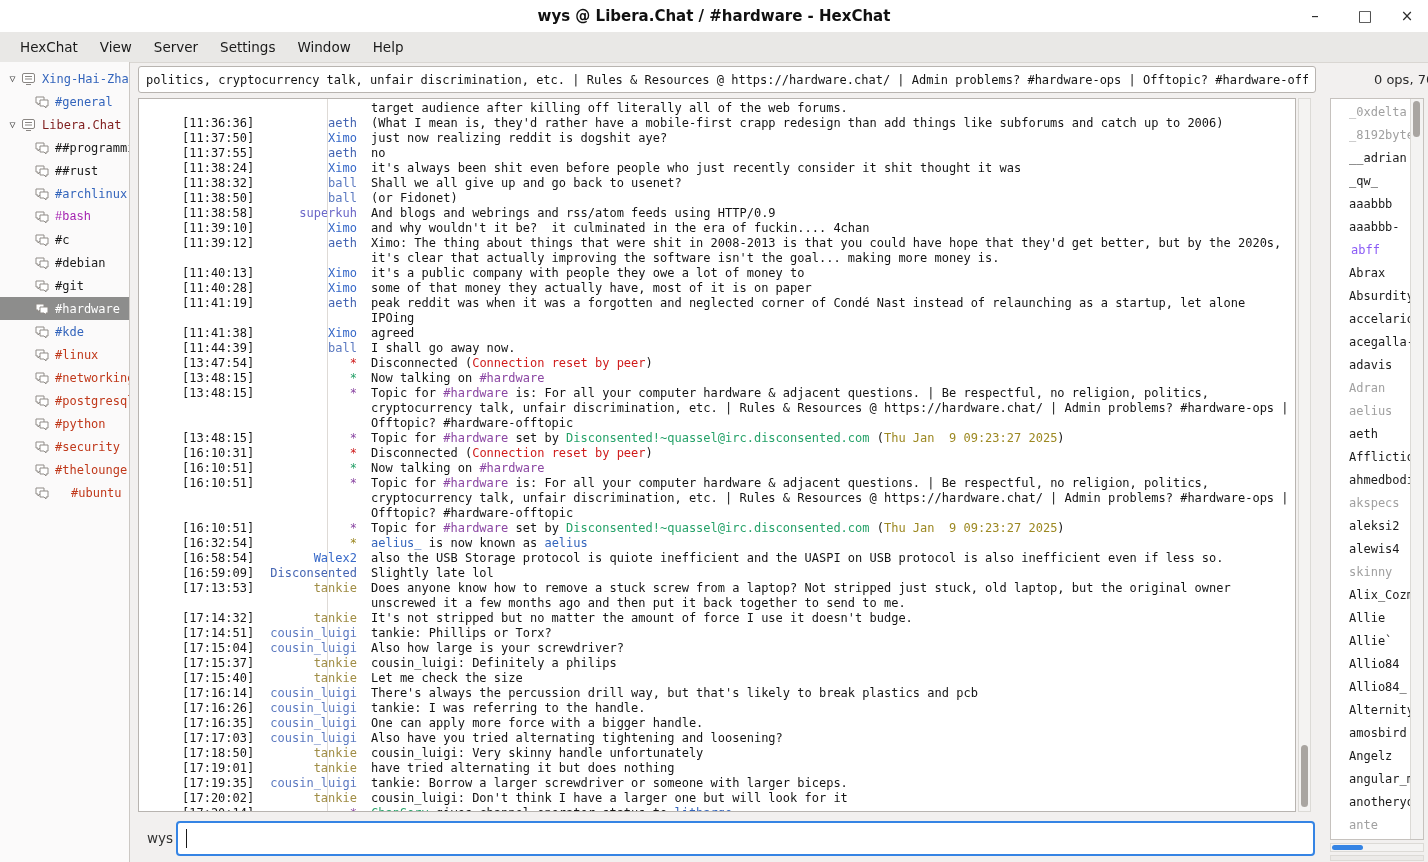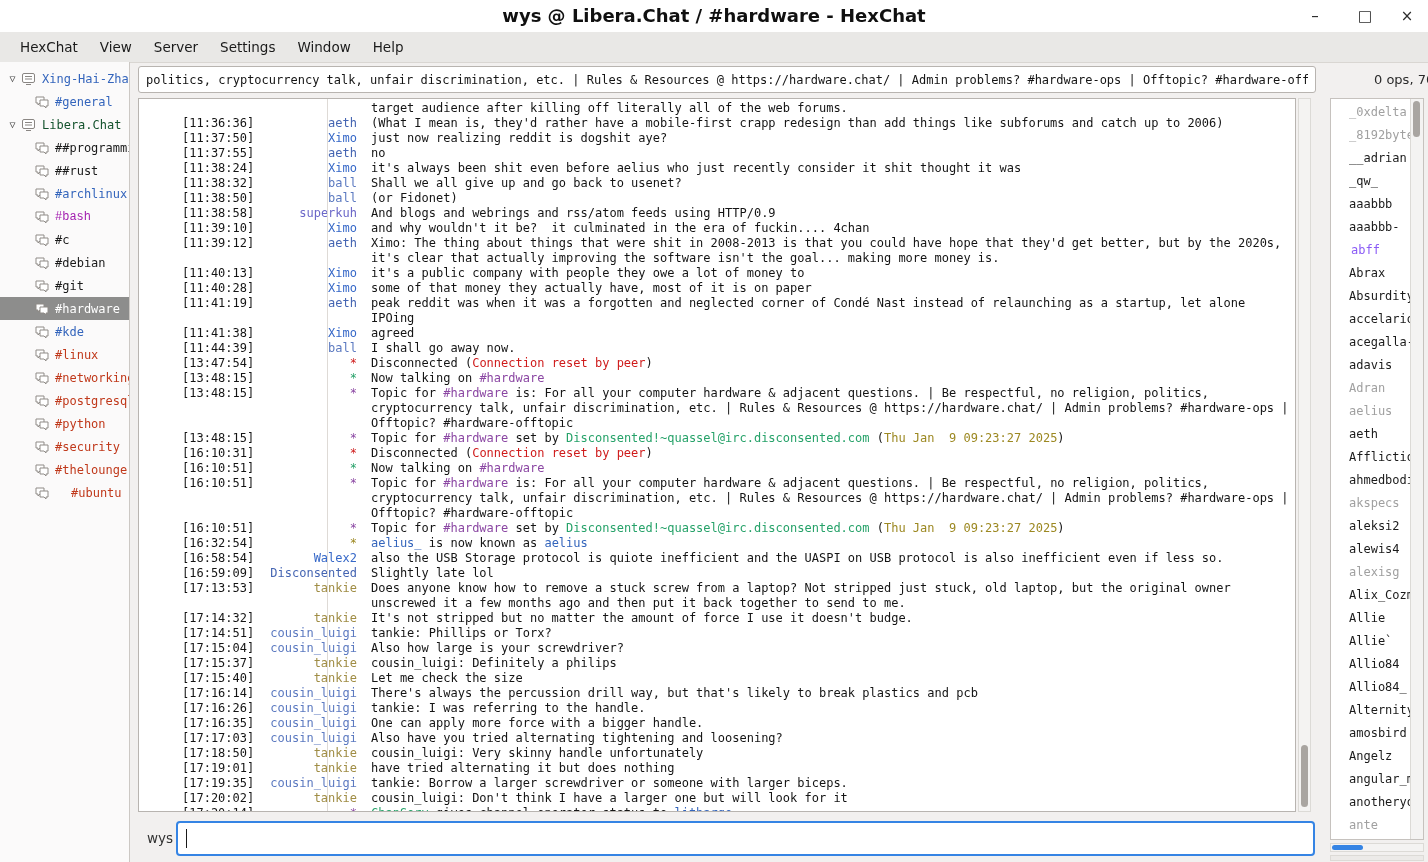--- a/index.html
+++ b/index.html
@@ -2,21 +2,21 @@
 <html><head>
 <meta charset="utf-8">
 <style>
   html,body{margin:0;padding:0;}
   body{width:1428px;height:862px;position:relative;background:#f2f0ef;overflow:hidden;
        font-family:"DejaVu Sans",sans-serif;-webkit-font-smoothing:antialiased;}
 
   
   .titlebar{position:absolute;left:0;top:0;right:0;height:32px;background:#ffffff;}
   .title{position:absolute;left:0;right:0;top:0;line-height:32px;text-align:center;
-         font-weight:bold;font-size:18px;color:#101010;}
+         font-weight:bold;font-size:15px;color:#101010;}
   .winbtn{position:absolute;top:0;width:34px;height:32px;line-height:32px;text-align:center;
           font-size:15px;color:#2e2e2e;cursor:default;}
   .btn-min{right:96px}.btn-max{right:46px}.btn-close{right:4px}
 
   
   .menubar{position:absolute;left:0;top:32px;right:0;height:30px;background:#e9e8e6;
            border-bottom:1px solid #d9d6d2;display:flex;align-items:center;padding-left:9px;
            font-size:13.5px;color:#1a1a1a;}
   .menu-item{padding:0 11px;line-height:29px;}
 
@@ -122,21 +122,21 @@
     <div class="tree-row net">
       <span class="expander">▽</span>
       <span class="ticon">
         <svg width="15" height="14" viewBox="0 0 15 14">
           <rect x="1.5" y="1.5" width="12" height="9" rx="1.5" fill="#fff" stroke="#8a8683"></rect>
           <line x1="4" y1="4.5" x2="11" y2="4.5" stroke="#8a8683"></line>
           <line x1="4" y1="7" x2="11" y2="7" stroke="#8a8683"></line>
           <line x1="5" y1="12.5" x2="10" y2="12.5" stroke="#8a8683"></line>
         </svg>
       </span>
-      <span class="tlabel" style="color: #14532d;">Libera.Chat</span>
+      <span class="tlabel" style="color: #7f1d1d;">Libera.Chat</span>
     </div>
     <div class="tree-row chan">
       <span class="ticon">
         <svg width="16" height="14" viewBox="0 0 16 14">
           <path d="M2 2 h8 v6 h-4 l-2 2 v-2 h-2 z" fill="#fff" stroke="#8f8b87"></path>
           <path d="M6 5 h8 v6 h-2 v2 l-2 -2 h-4 z" fill="#fff" stroke="#8f8b87"></path>
         </svg>
       </span>
       <span class="tlabel">##programming</span>
     </div>
@@ -309,21 +309,21 @@
           <span class="chat-time">[11:37:55]</span>
           <span class="chat-nick" style="color: rgb(69, 101, 178);">aeth</span>
         </div>
         <div class="chat-msg"><span>no</span></div>
       </div>
       <div class="chat-row">
         <div class="chat-left">
           <span class="chat-time">[11:38:24]</span>
           <span class="chat-nick" style="color: rgb(54, 104, 200);">Ximo</span>
         </div>
-        <div class="chat-msg"><span>it's always been shit even before aelius who just recently consider it shit thought it was</span></div>
+        <div class="chat-msg"><span>it's always been shit even before people who just recently consider it shit thought it was</span></div>
       </div>
       <div class="chat-row">
         <div class="chat-left">
           <span class="chat-time">[11:38:32]</span>
           <span class="chat-nick" style="color: rgb(91, 121, 192);">ball</span>
         </div>
         <div class="chat-msg"><span>Shall we all give up and go back to usenet?</span></div>
       </div>
       <div class="chat-row">
         <div class="chat-left">
@@ -598,21 +598,21 @@
       <div class="user-item">acegalla-</div>
       <div class="user-item">adavis</div>
       <div class="user-item" style="color: rgb(160, 160, 160);">Adran</div>
       <div class="user-item" style="color: rgb(160, 160, 160);">aelius</div>
       <div class="user-item">aeth</div>
       <div class="user-item">Afflictio</div>
       <div class="user-item">ahmedbodi</div>
       <div class="user-item" style="color: rgb(160, 160, 160);">akspecs</div>
       <div class="user-item">aleksi2</div>
       <div class="user-item">alewis4</div>
-      <div class="user-item" style="color: rgb(160, 160, 160);">alexisg</div>
+      <div class="user-item" style="color: rgb(160, 160, 160);">skinny</div>
       <div class="user-item">Alix_Cozm</div>
       <div class="user-item">Allie</div>
       <div class="user-item">Allie`</div>
       <div class="user-item">Allio84</div>
       <div class="user-item">Allio84_</div>
       <div class="user-item">Alternity</div>
       <div class="user-item">amosbird</div>
       <div class="user-item">Angelz</div>
       <div class="user-item">angular_m</div>
       <div class="user-item">anotheryo</div>

